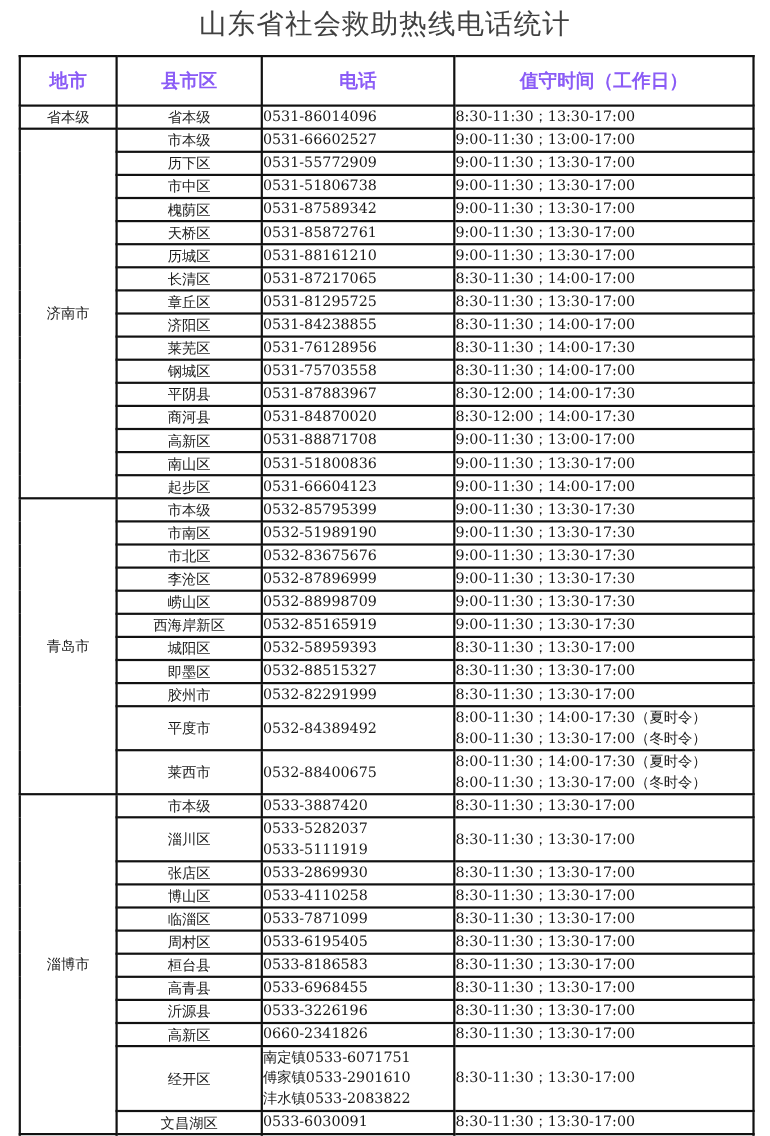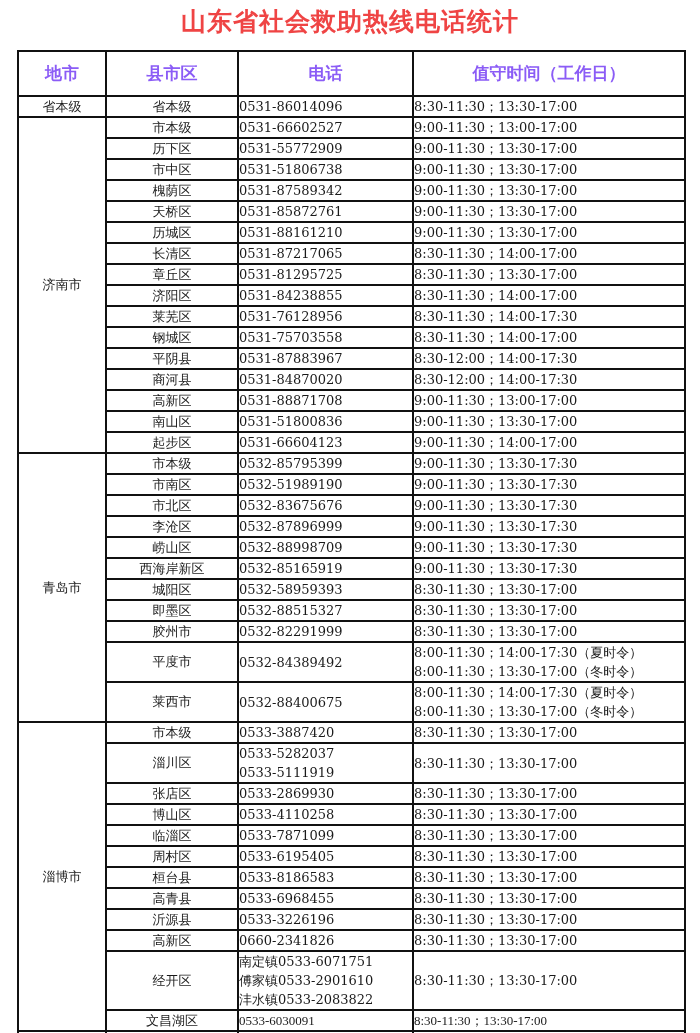--- a/index.html
+++ b/index.html
@@ -1,17 +1,17 @@
 <!DOCTYPE html>
 <html><head>
 <meta charset="utf-8">
 <style>
   html, body { margin:0; padding:0; background:#ffffff; }
   body { width:700px; height:1033px; position:relative; overflow:hidden; font-family:"DejaVu Serif","Liberation Serif",serif; color:#1a1a1a; }
-  .title { position:absolute; left:0; top:5px; width:700px; text-align:center; font-family:"DejaVu Sans","Liberation Sans",sans-serif; font-size:25px; font-weight:bold; letter-spacing:1px; color:#ef4444; line-height:34px; }
+  .title { position:absolute; left:0; top:5px; width:700px; text-align:center; font-family:"DejaVu Sans","Liberation Sans",sans-serif; font-size:25px; font-weight:normal; letter-spacing:1px; color:#404040; line-height:34px; }
   table.main { position:absolute; left:17px; top:50px; border-collapse:collapse; table-layout:fixed; width:667px; }
   table.main td, table.main th { border:2px solid #111; padding:0; overflow:hidden; white-space:nowrap; }
   table.main th { height:43px; font-family:"DejaVu Sans","Liberation Sans",sans-serif; font-size:17px; font-weight:bold; color:#8b5cf6; text-align:center; }
   td.city { text-align:center; font-size:13px; vertical-align:middle; }
   td.county { text-align:center; font-size:13px; }
   td.phone { text-align:left; font-size:13px; padding-left:2px; }
   td.hours { text-align:left; font-size:13px; padding-left:2px; }
   td.hours.wrap { white-space:normal; line-height:18px; letter-spacing:0.2px; }
   .line { display:block; line-height:19px; }
   td.city.open-bottom { border-bottom:none; }
@@ -390,21 +390,21 @@
         <td class="county">经开区</td>
         <td class="phone">
           <span class="line">南定镇0533-6071751</span>
           <span class="line">傅家镇0533-2901610</span>
           <span class="line">沣水镇0533-2083822</span>
         </td>
         <td class="hours">
           <span class="line">8:30-11:30；13:30-17:00</span>
         </td>
       </tr>
-      <tr style="height: 19px; font-family: Liberation Serif, serif;">
+      <tr style="height: 19px;">
         <td class="county">文昌湖区</td>
         <td class="phone">
           <span class="line">0533-6030091</span>
         </td>
         <td class="hours">
           <span class="line">8:30-11:30；13:30-17:00</span>
         </td>
       </tr>
       <tr style="height: 58px;">
         <td class="city open-bottom" rowspan="1"></td>

